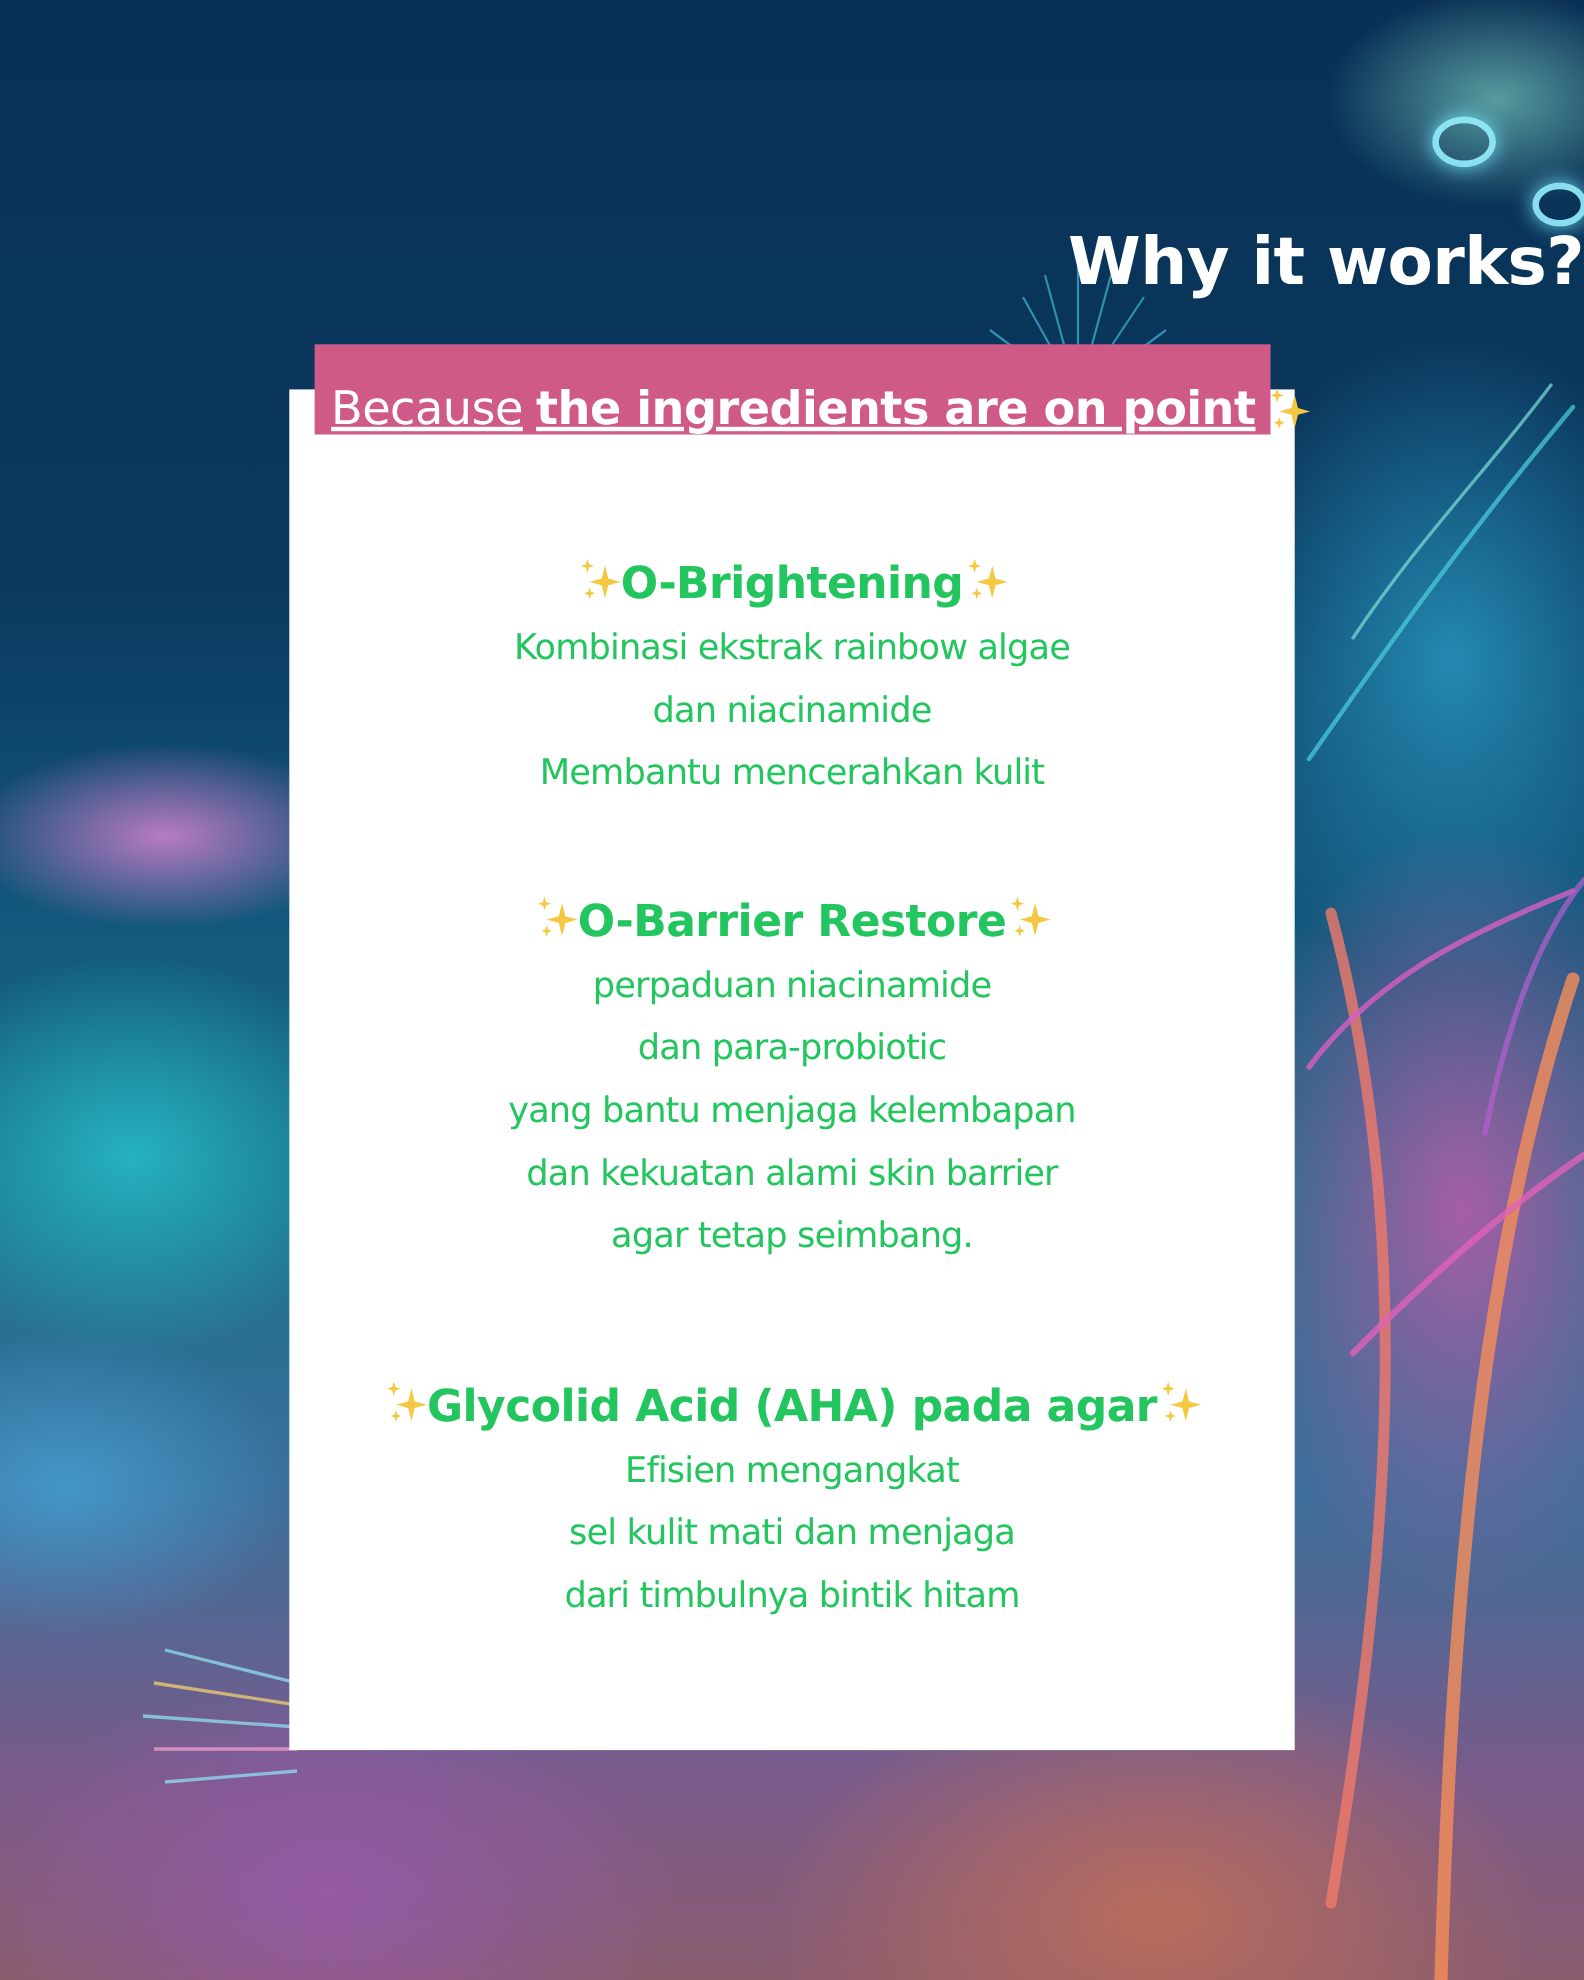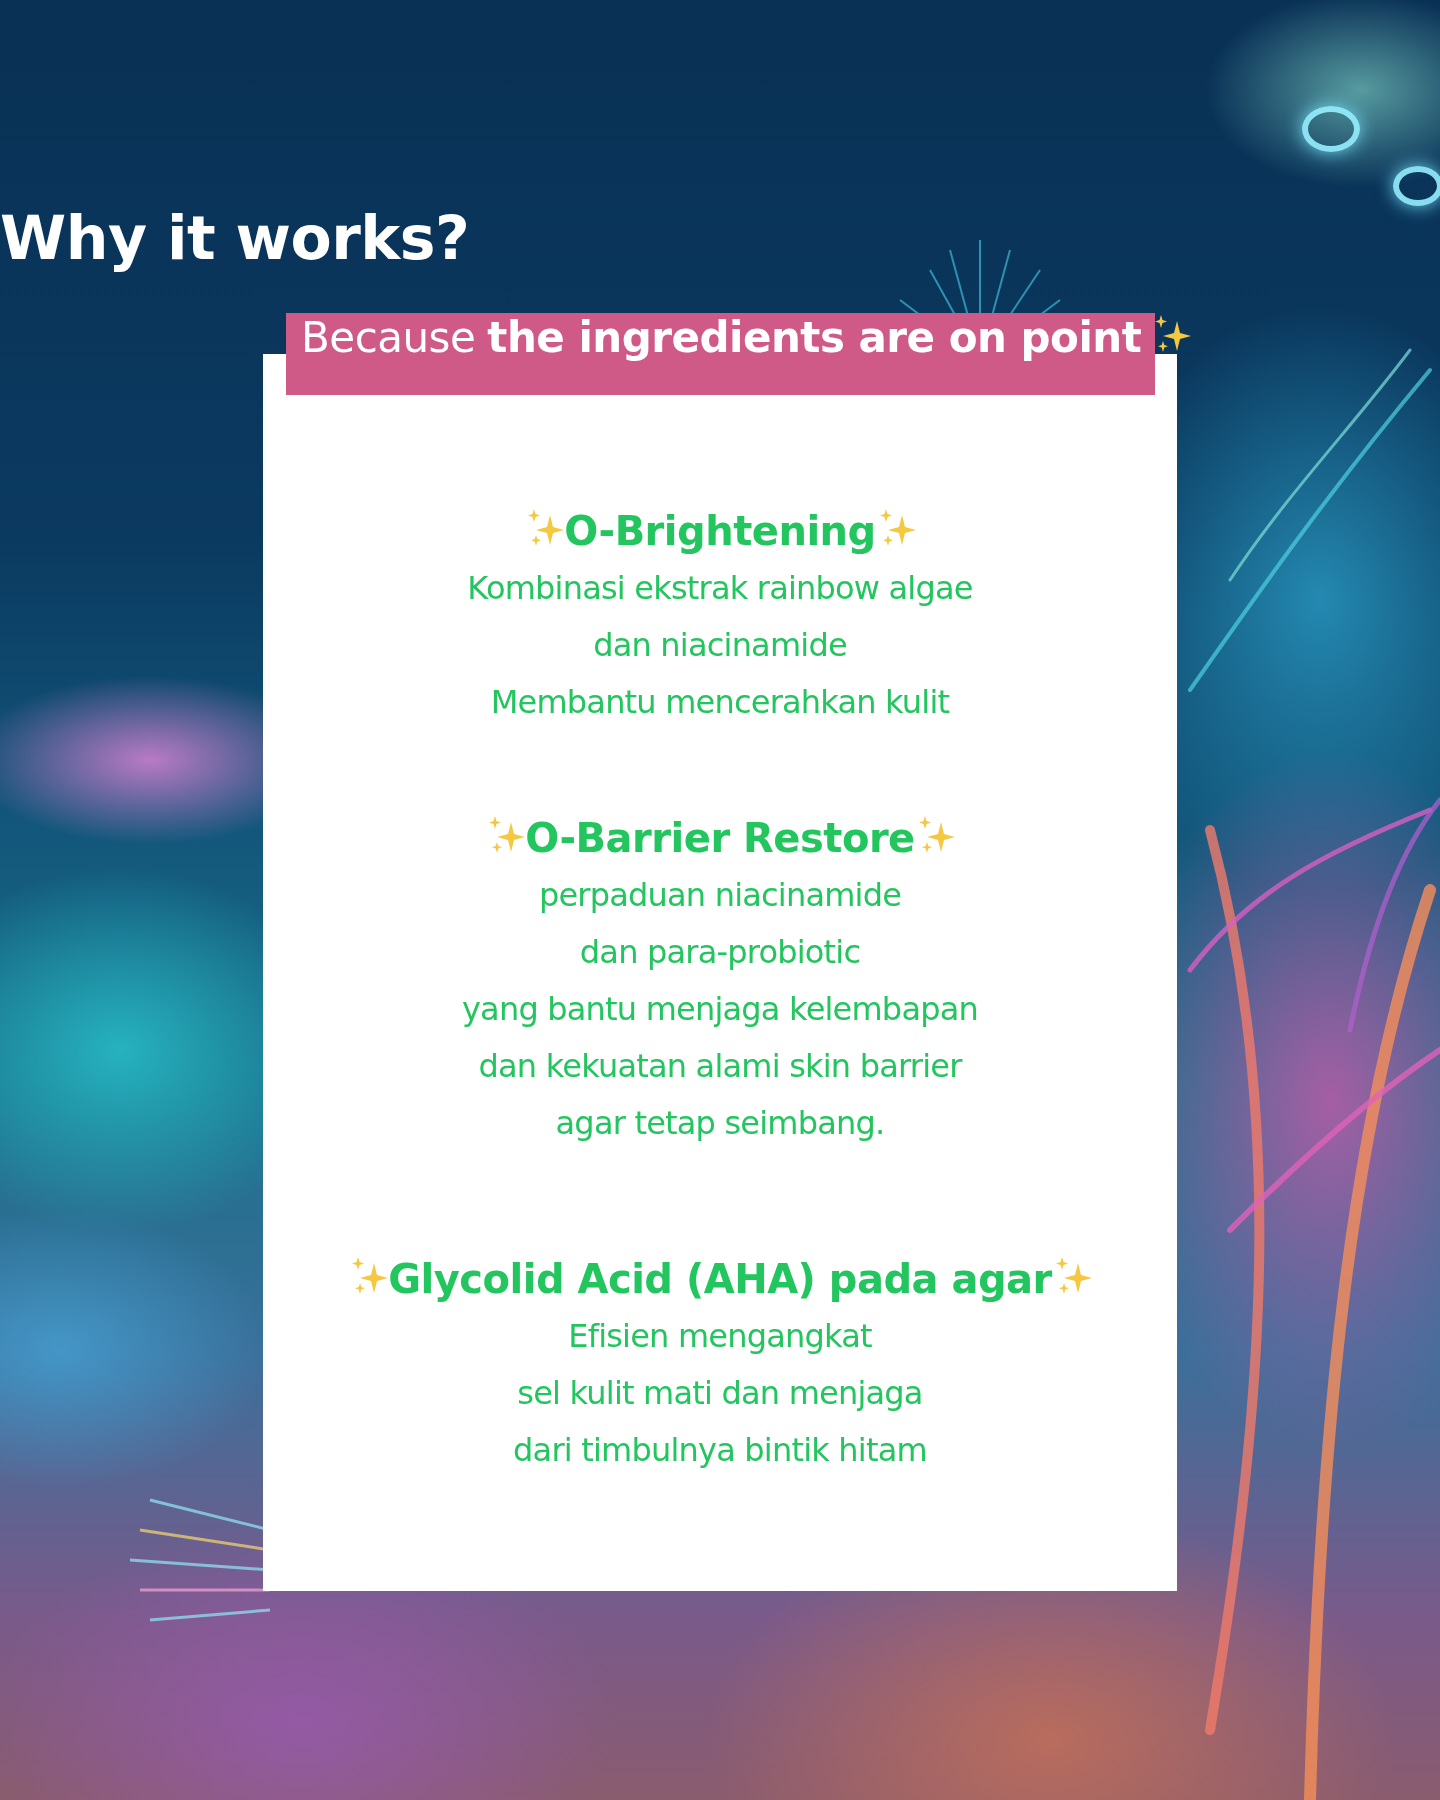--- a/index.html
+++ b/index.html
@@ -22,32 +22,32 @@
       radial-gradient(ellipse 220px 140px at 1360px 90px, rgba(120,200,190,0.7), rgba(120,200,190,0) 70%),
       linear-gradient(180deg, #093055 0%, #0b3a60 30%, #12557a 45%, #1a6f8a 60%, #3a6f9a 75%, #7a5a8a 90%, #8a5c6e 100%);
   }
   .bokeh { position: absolute; border-radius: 50%; }
   .bokeh.b1 { left: 1302px; top: 106px; width: 46px; height: 34px; border: 6px solid rgba(150,240,255,0.9); box-shadow: 0 0 18px rgba(120,230,255,0.9); }
   .bokeh.b2 { left: 1393px; top: 166px; width: 38px; height: 28px; border: 6px solid rgba(150,240,255,0.9); box-shadow: 0 0 18px rgba(120,230,255,0.9); }
   .frond { position: absolute; }
 
   .title {
     position: absolute; left: 0; width: 1440px; top: 203px;
-    text-align: left; color: #ffffff; font-weight: bold;
+    text-align: right; color: #ffffff; font-weight: bold;
     font-size: 60px; line-height: 70px; letter-spacing: -0.5px;
   }
   .card {
     position: absolute; left: 263px; top: 354px; width: 914px; height: 1237px;
     background: #ffffff;
   }
   .banner {
     position: absolute; left: 286px; top: 313px; width: 869px; height: 82px;
     background: #cf5a88; color: #ffffff;
-    display: flex; align-items: flex-start; padding-left: 15px; box-sizing: border-box;
-    font-size: 42px; white-space: nowrap;
+    display: flex; align-items: flex-end; padding-left: 15px; box-sizing: border-box;
+    font-size: 42px; white-space: nowrap; text-decoration: underline;
   }
   .banner .light { font-weight: normal; letter-spacing: -0.5px; }
   .banner .bold { font-weight: bold; margin-left: 12px; letter-spacing: -0.5px; }
   .banner .sparkle { margin-left: 10px; }
 
   .section { position: absolute; left: 263px; width: 914px; text-align: center; color: #22c55e; }
   .section .heading { font-weight: bold; font-size: 40px; line-height: 58px; letter-spacing: -0.5px; }
   .section .line { font-size: 32px; line-height: 57px; letter-spacing: -0.8px; }
   .sparkle {
     display: inline-block; position: relative; width: 40px; height: 44px; vertical-align: -6px;

